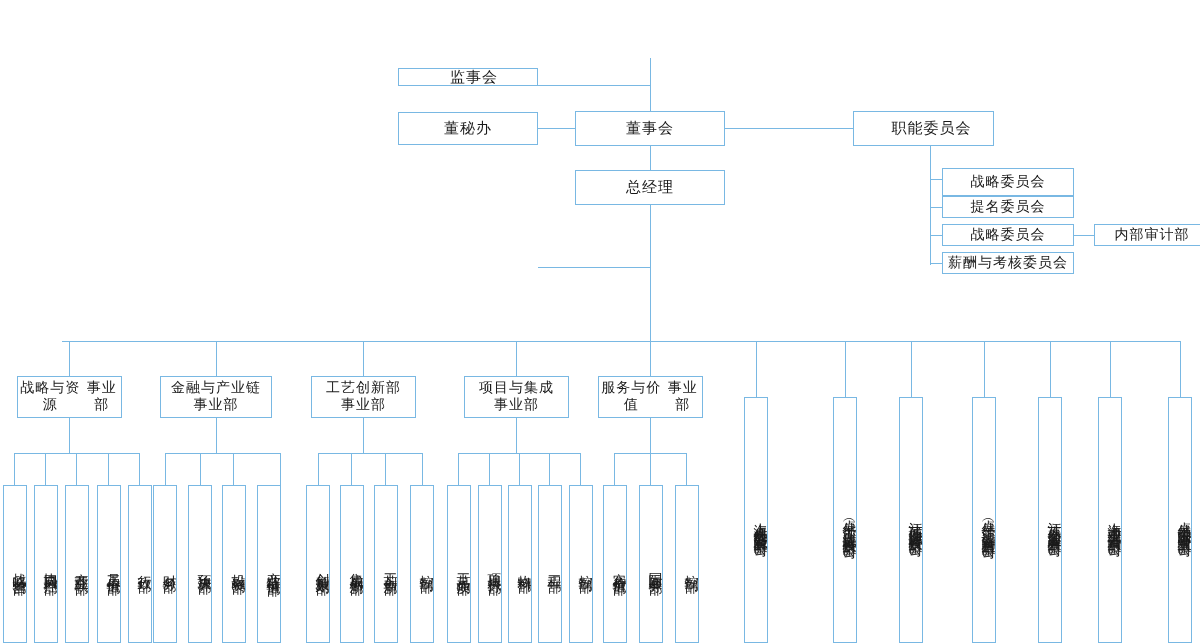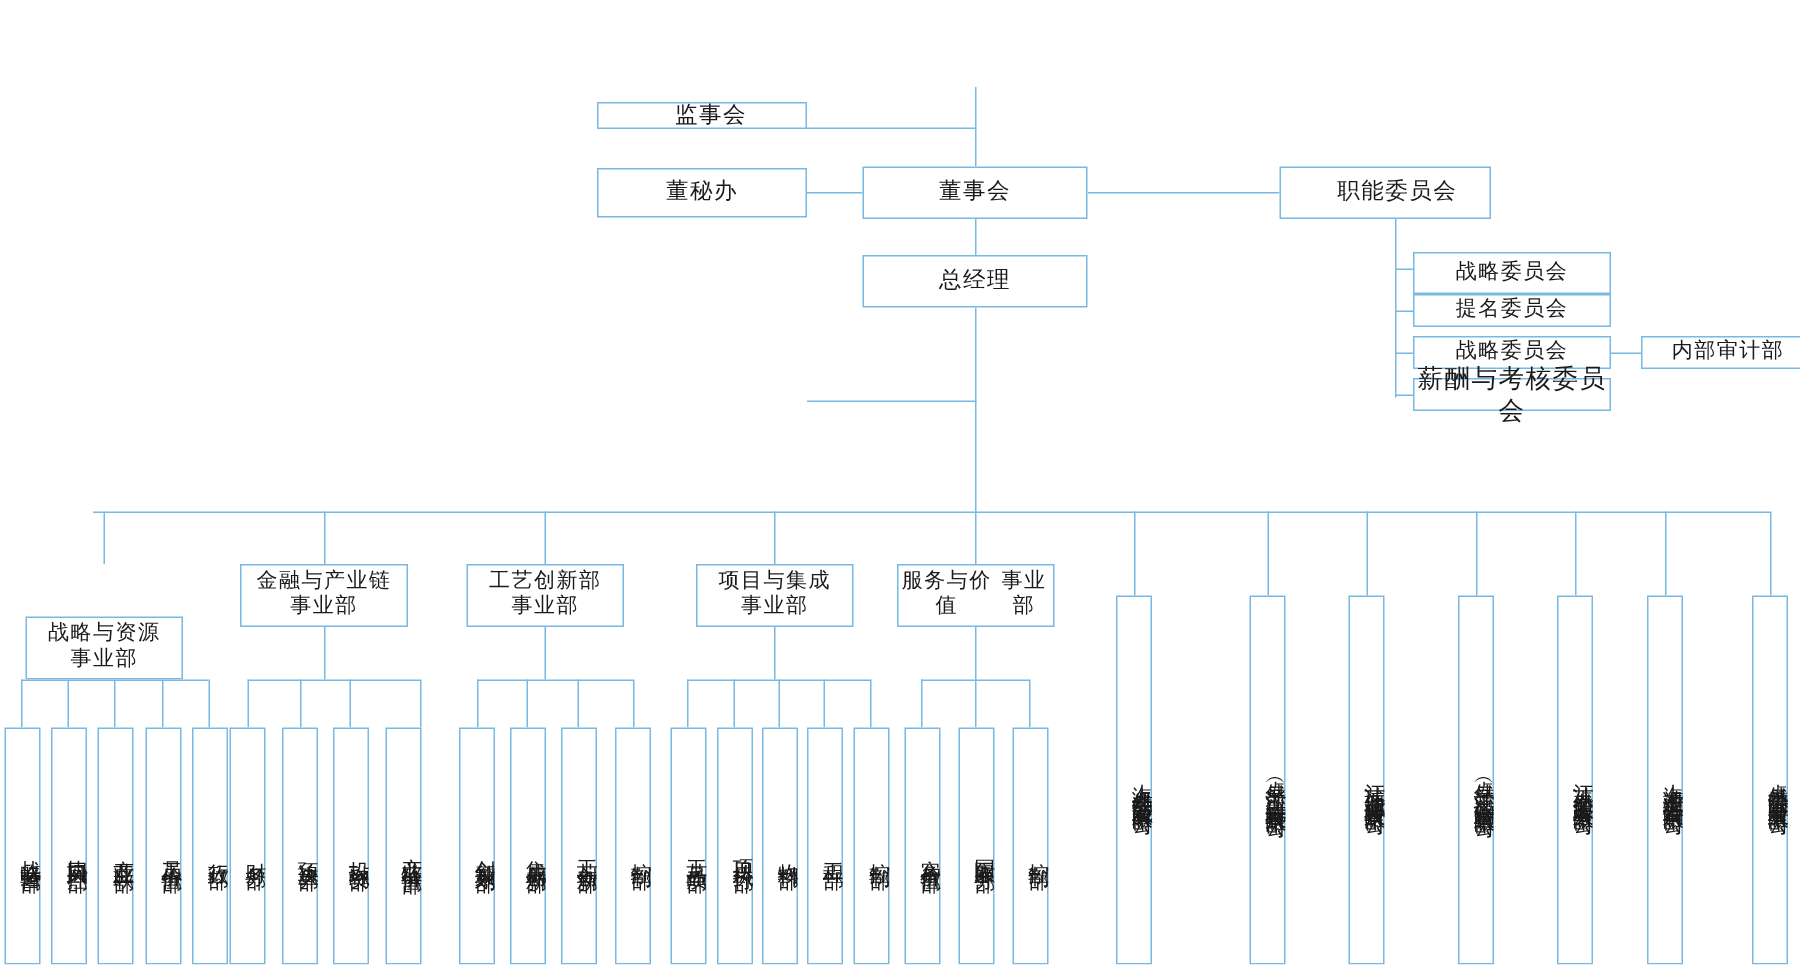--- a/index.html
+++ b/index.html
@@ -71,21 +71,21 @@
 
   <div class="box" style="left:942px;top:168px;width:132px;height:28px;font-size:14px;">战略委员会</div>
   <div class="ln h" style="left:930px;top:179px;width:12px;height:1px;"></div>
 
   <div class="box" style="left:942px;top:196px;width:132px;height:22px;font-size:14px;">提名委员会</div>
   <div class="ln h" style="left:930px;top:207px;width:12px;height:1px;"></div>
 
   <div class="box" style="left:942px;top:224px;width:132px;height:22px;font-size:14px;">战略委员会</div>
   <div class="ln h" style="left:930px;top:235px;width:12px;height:1px;"></div>
 
-  <div class="box" style="left:942px;top:252px;width:132px;height:22px;font-size:17px;">薪酬与考核委员会</div>
+  <div class="box" style="left:942px;top:252px;width:132px;height:22px;font-size:14px;">薪酬与考核委员会</div>
   <div class="ln h" style="left:930px;top:263px;width:12px;height:1px;"></div>
 
   <div class="ln h" style="left:1074px;top:235px;width:20px;height:1px;"></div>
   <div class="box" style="left:1094px;top:224px;width:116px;height:22px;font-size:14px;text-align:right;">内部审计部</div>
 
   <div class="ln v" style="left:650px;top:146px;width:1px;height:24px;"></div>
 
   <div class="box" style="left:575px;top:170px;width:150px;height:35px;">总经理</div>
 
   <div class="ln v" style="left:650px;top:205px;width:1px;height:136px;"></div>
@@ -101,21 +101,21 @@
   <div class="ln v" style="left:650px;top:341px;width:1px;height:35px;"></div>
 
   <div class="ln v" style="left:756px;top:341px;width:1px;height:56px;"></div>
   <div class="ln v" style="left:845px;top:341px;width:1px;height:56px;"></div>
   <div class="ln v" style="left:911px;top:341px;width:1px;height:56px;"></div>
   <div class="ln v" style="left:984px;top:341px;width:1px;height:56px;"></div>
   <div class="ln v" style="left:1050px;top:341px;width:1px;height:56px;"></div>
   <div class="ln v" style="left:1110px;top:341px;width:1px;height:56px;"></div>
   <div class="ln v" style="left:1180px;top:341px;width:1px;height:56px;"></div>
 
-  <div class="box two-line" style="left:17px;top:376px;width:105px;height:42px;flex-direction:column;font-size:14px;margin-top:35px;">
+  <div class="box two-line" style="left:17px;top:376px;width:105px;height:42px;flex-direction:row;font-size:14px;">
     <span>战略与资源</span>
     <span>事业部</span>
   </div>
   <div class="ln v" style="left:69px;top:418px;width:1px;height:35px;"></div>
   <div class="ln h" style="left:14px;top:453px;width:125px;height:1px;"></div>
   <div class="ln v" style="left:14px;top:453px;width:1px;height:32px;"></div>
   <div class="ln v" style="left:45px;top:453px;width:1px;height:32px;"></div>
   <div class="ln v" style="left:76px;top:453px;width:1px;height:32px;"></div>
   <div class="ln v" style="left:108px;top:453px;width:1px;height:32px;"></div>
   <div class="ln v" style="left:139px;top:453px;width:1px;height:32px;"></div>

